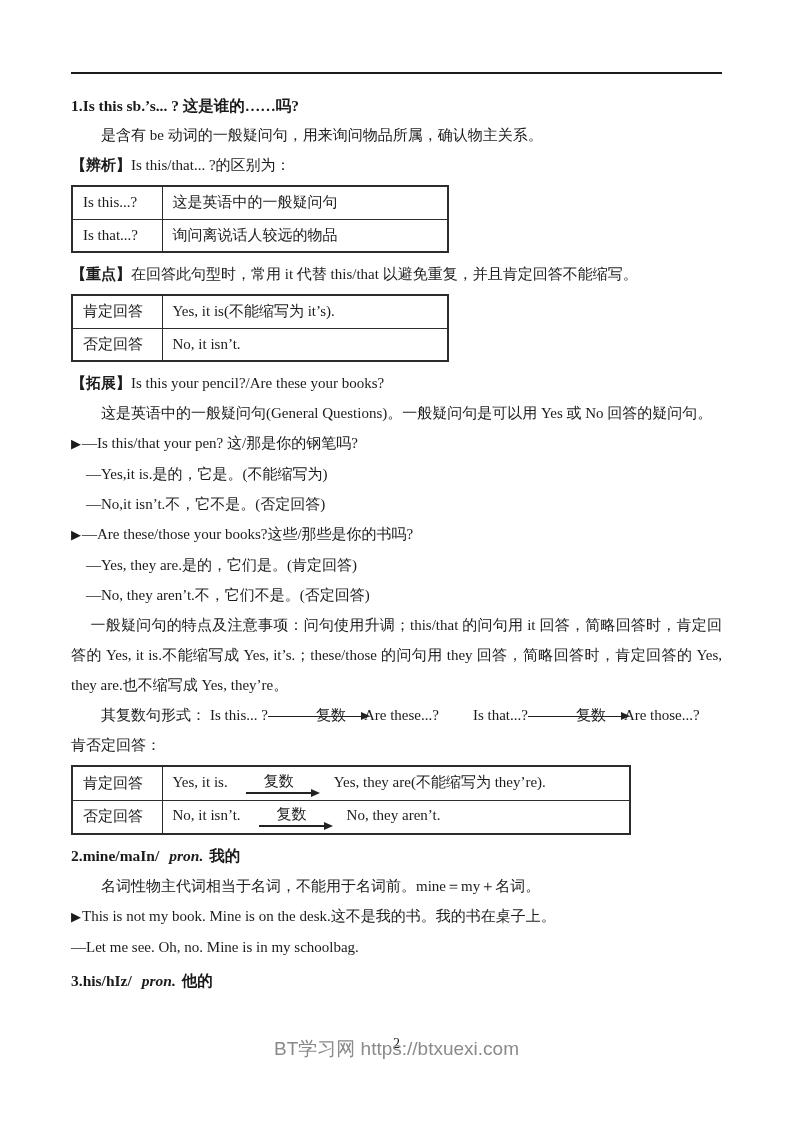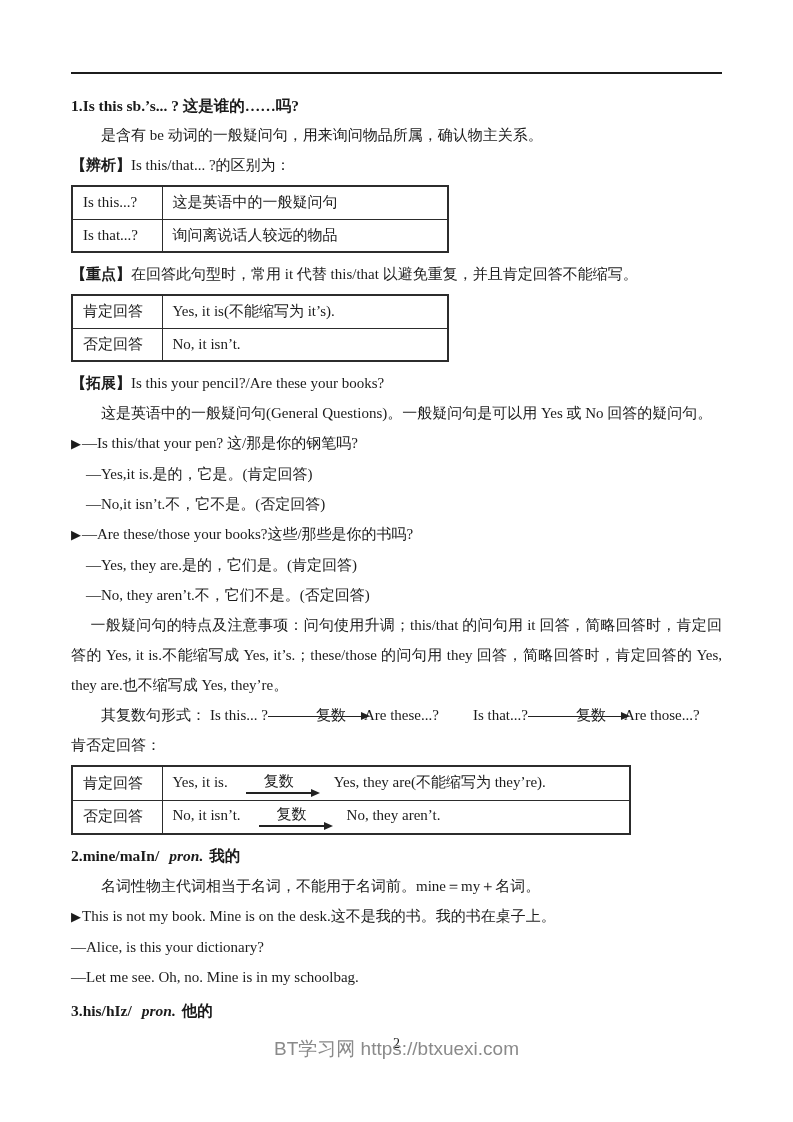--- a/index.html
+++ b/index.html
@@ -91,21 +91,21 @@
         <td>No, it isn’t.</td>
       </tr>
     </tbody>
       </table>
 
     <p><span class="lbl-bold">【拓展】</span><span>Is this your pencil?/Are these your books?</span></p>
 
     <p class="indent">这是英语中的一般疑问句(General Questions)。一般疑问句是可以用 Yes 或 No 回答的疑问句。</p>
 
     <p class="q-line"><span class="tri">▶</span><span>—Is this/that your pen?  这/那是你的钢笔吗?</span></p>
-    <p class="half-indent">—Yes,it is.是的，它是。(肯定回答)</p>
+    <p class="half-indent">—Yes,it is.是的，它是。(不能缩写为)</p>
     <p class="half-indent">—No,it isn’t.不，它不是。(否定回答)</p>
 
     <p class="q-line"><span class="tri">▶</span><span>—Are these/those your books?这些/那些是你的书吗?</span></p>
     <p class="half-indent">—Yes, they are.是的，它们是。(肯定回答)</p>
     <p class="half-indent">—No, they aren’t.不，它们不是。(否定回答)</p>
 
     <p class="notes">一般疑问句的特点及注意事项：问句使用升调；this/that 的问句用 it 回答，简略回答时，肯定回答的 Yes, it is.不能缩写成 Yes, it’s.；these/those 的问句用 they 回答，简略回答时，肯定回答的 Yes, they are.也不缩写成 Yes, they’re。</p>
 
     <p class="indent">
       <span>其复数句形式：</span><span class="pair-from">Is this... ?</span><span class="arrow-x"><span class="axl">复数</span><span class="shaft"></span><span class="head"></span></span><span>Are these...?</span><span class="pair-gap">Is that...?</span><span class="arrow-x"><span class="axl">复数</span><span class="shaft"></span><span class="head"></span></span><span>Are those...?</span>
@@ -139,21 +139,20 @@
       </tr>
     </tbody>
       </table>
 
     <p class="sec-head"><span>2.mine/maIn/</span><span class="pos">pron.</span><span>我的</span></p>
 
     <p class="indent">名词性物主代词相当于名词，不能用于名词前。mine＝my＋名词。</p>
 
     <p class="q-line"><span class="tri">▶</span><span>This is not my book. Mine is on the desk.这不是我的书。我的书在桌子上。</span></p>
 
-    <p>—Alice, is this your dictionary?</p>
     <p>—Let me see. Oh, no. Mine is in my schoolbag.</p>
 
     <p class="sec-head"><span>3.his/hIz/</span><span class="pos">pron.</span><span>他的</span></p>
   </div>
 
   <div class="pagenum">2</div>
   <div class="footer">BT学习网 https://btxuexi.com</div>
 </div>
 
 </body></html>

